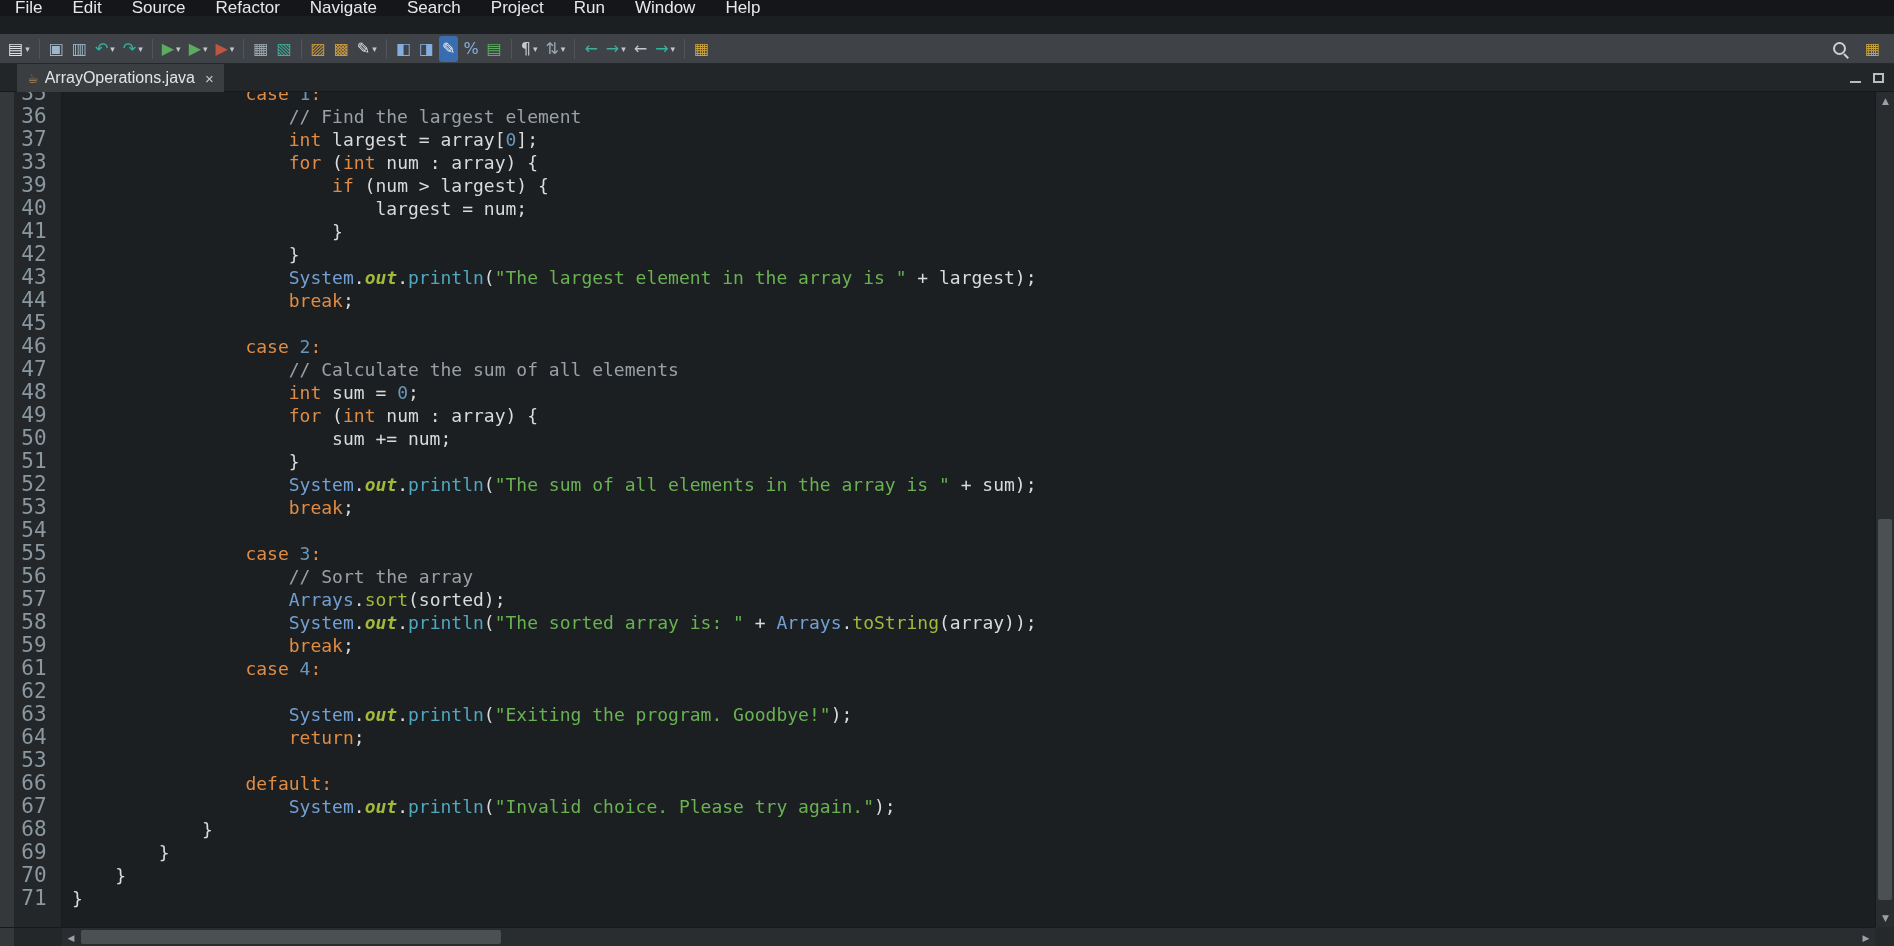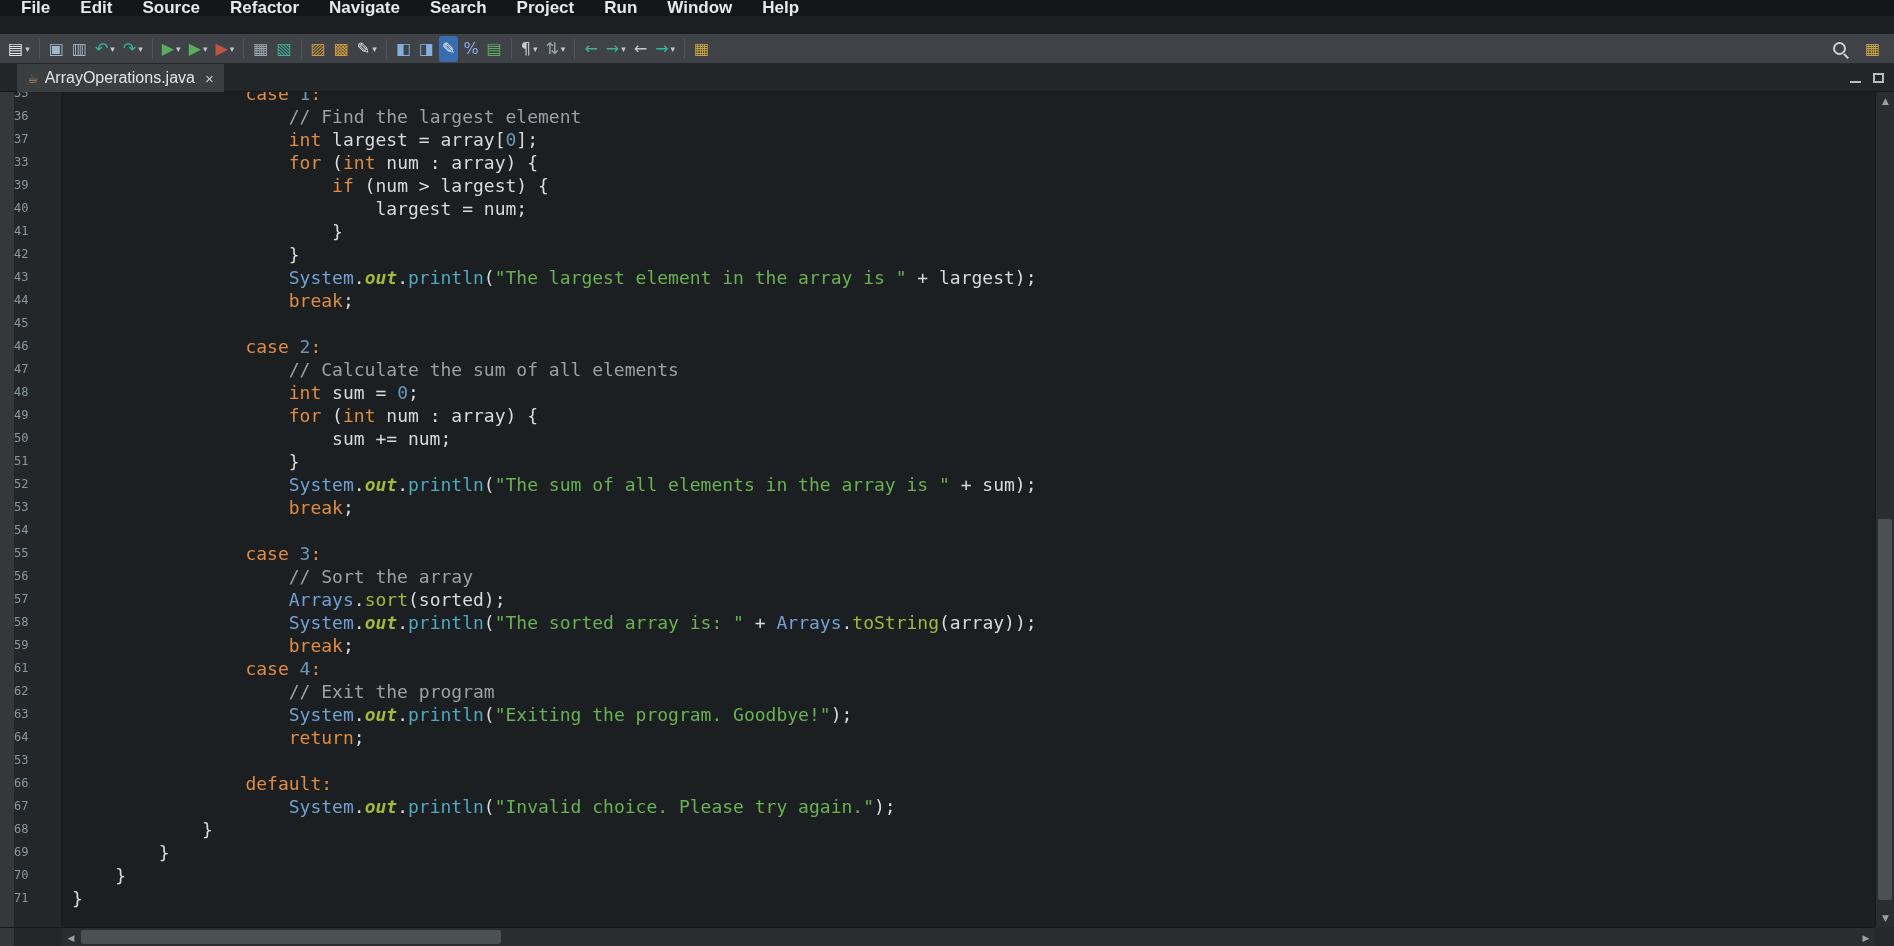--- a/index.html
+++ b/index.html
@@ -1,19 +1,19 @@
 <!DOCTYPE html>
 <html style="--editor-bg: #1c1f21; --gutter-bg: #24272a; --gutter-text: #8b98a0; --left-strip: #34383b; --menubar-bg: #14161a; --toolbar-bg: #3f4347; --tabbar-bg: #232629; --tab-active-bg: #3a3e41; --tab-text: #e2e4e6; --keyword: #e08c44; --number: #6897bb; --string: #69b252; --comment: #9aa0a6; --plain: #d8dadb; --class: #72a0d4; --field: #a2b93c; --method: #4fa8c0; --static-method: #a2b93c; --scroll-track: #2a2d30; --scroll-thumb: #4b5053; --accent-active: #3a6db0;"><head>
 <meta charset="utf-8">
 <style>
   html,body{margin:0;padding:0;width:1894px;height:946px;overflow:hidden;background:var(--editor-bg,#1c1f21);font-family:"Liberation Sans",sans-serif;}
   *{box-sizing:border-box;}
 
   
-  .menubar{position:absolute;top:0;left:0;right:0;height:16px;background:var(--menubar-bg,#14161a);display:flex;align-items:center;padding-left:6px;z-index:5;font-weight:bold;}
+  .menubar{position:absolute;top:0;left:0;right:0;height:16px;background:var(--menubar-bg,#14161a);display:flex;align-items:center;z-index:5;}
   .menu-item{padding:0 15px;font-size:17px;color:#e6e8ea;line-height:34px;cursor:default;}
 
   
   .toolbar{position:absolute;top:34px;left:0;right:0;height:30px;background:var(--toolbar-bg,#3f4347);border-bottom:1px solid #26292c;display:flex;align-items:center;padding-left:4px;z-index:5;}
   .tb-left{display:flex;align-items:center;height:100%;}
   .tb-btn{height:26px;display:inline-flex;align-items:center;padding:0 3px;border-radius:3px;margin:0 1px;background:transparent;border:none;cursor:default;}
   .tb-btn .glyph{font-family:"DejaVu Sans",sans-serif;font-size:16px;line-height:1;}
   .tb-btn .caret{font-family:"DejaVu Sans",sans-serif;font-size:9px;color:#c3c7cb;margin-left:2px;}
   .tb-btn.active{background:var(--accent-active,#3a6db0);}
   .tb-sep{width:1px;height:20px;background:#2c3033;border-right:1px solid #50555a;margin:0 5px;display:inline-block;}
@@ -34,21 +34,21 @@
 
   
   .editor{position:absolute;top:92px;left:0;right:19px;bottom:19px;background:var(--editor-bg,#1c1f21);overflow:hidden;}
   .left-strip{position:absolute;left:0;top:0;bottom:0;width:14px;background:var(--left-strip,#34383b);}
   .gutter-bg{position:absolute;left:14px;top:0;bottom:0;width:48px;background:var(--gutter-bg,#24272a);border-right:1px solid #1a1c1e;}
   .lines{position:absolute;left:14px;top:0;right:0;bottom:0;}
   .line{height:23px;overflow:hidden;}
   .line.partial{height:13px;}
   .line.partial .line-inner{margin-top:-10px;}
   .line-inner{display:flex;height:23px;}
-  .ln{flex:none;width:48px;text-align:left;padding-right:8px;font-family:"DejaVu Sans Mono",monospace;font-size:12px;line-height:23px;color:var(--gutter-text,#8b98a0);}
+  .ln{flex:none;width:48px;text-align:center;padding-right:8px;font-family:"DejaVu Sans Mono",monospace;font-size:21px;line-height:23px;color:var(--gutter-text,#8b98a0);}
   .lt{white-space:pre;font-family:"DejaVu Sans Mono",monospace;font-size:18px;line-height:23px;color:var(--plain,#d8dadb);padding-left:10px;}
   .tok-k{color:var(--keyword,#e08c44);}
   .tok-p{color:var(--plain,#d8dadb);}
   .tok-n{color:var(--number,#6897bb);}
   .tok-s{color:var(--string,#69b252);}
   .tok-c{color:var(--comment,#9aa0a6);}
   .tok-C{color:var(--class,#72a0d4);}
   .tok-f{color:var(--field,#a2b93c);font-weight:bold;font-style:italic;text-align:center;}
   .tok-m{color:var(--method,#4fa8c0);}
   .tok-M{color:var(--static-method,#a2b93c);}
@@ -356,21 +356,20 @@
       </div>
       <div class="line">
         <div class="line-inner">
           <span class="ln">61</span>
           <span class="lt"><span class="tok-p">                </span><span class="tok-k">case</span><span class="tok-p"> </span><span class="tok-n">4</span><span class="tok-k">:</span></span>
         </div>
       </div>
       <div class="line">
         <div class="line-inner">
           <span class="ln">62</span>
-          <span class="lt"><span class="tok-p">                    </span><span class="tok-c">// Exit the program</span></span>
         </div>
       </div>
       <div class="line">
         <div class="line-inner">
           <span class="ln">63</span>
           <span class="lt"><span class="tok-p">                    </span><span class="tok-C">System</span><span class="tok-p">.</span><span class="tok-f">out</span><span class="tok-p">.</span><span class="tok-m">println</span><span class="tok-p">(</span><span class="tok-s">"Exiting the program. Goodbye!"</span><span class="tok-p">);</span></span>
         </div>
       </div>
       <div class="line">
         <div class="line-inner">

